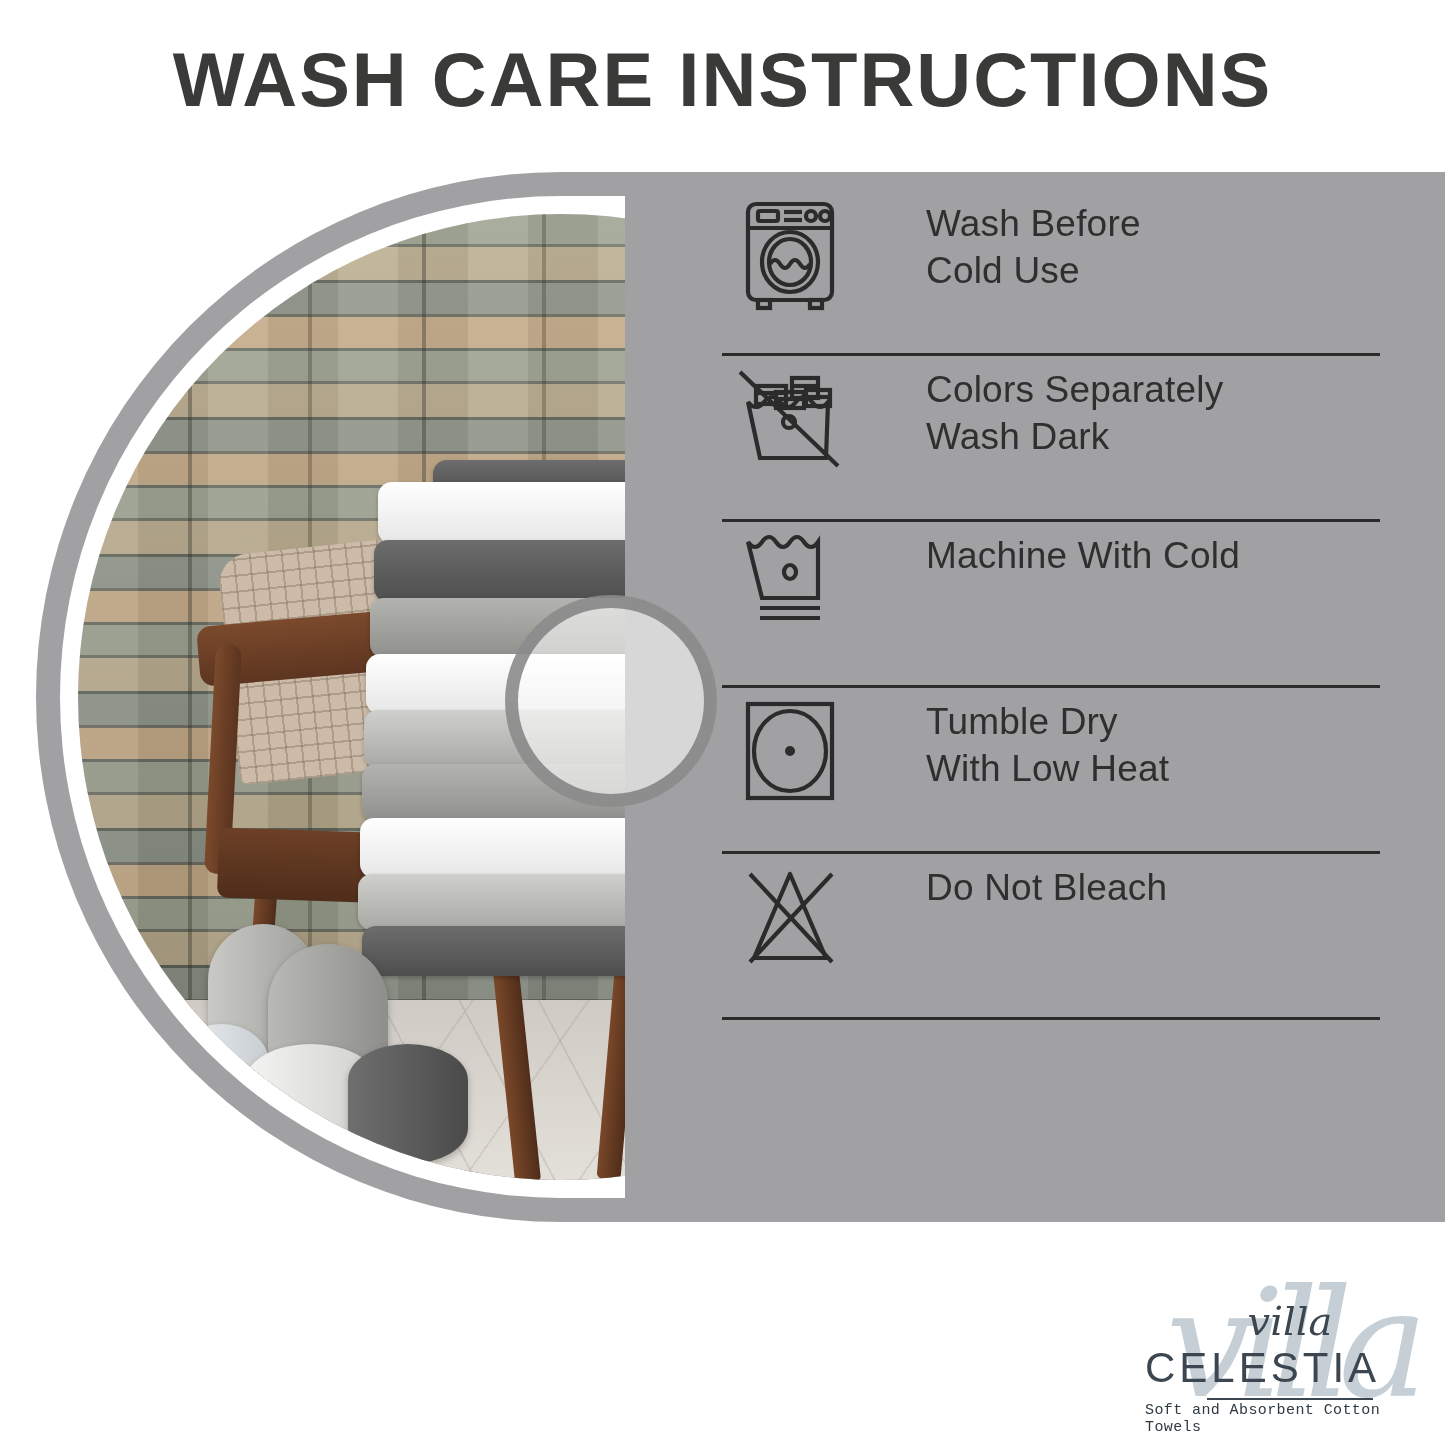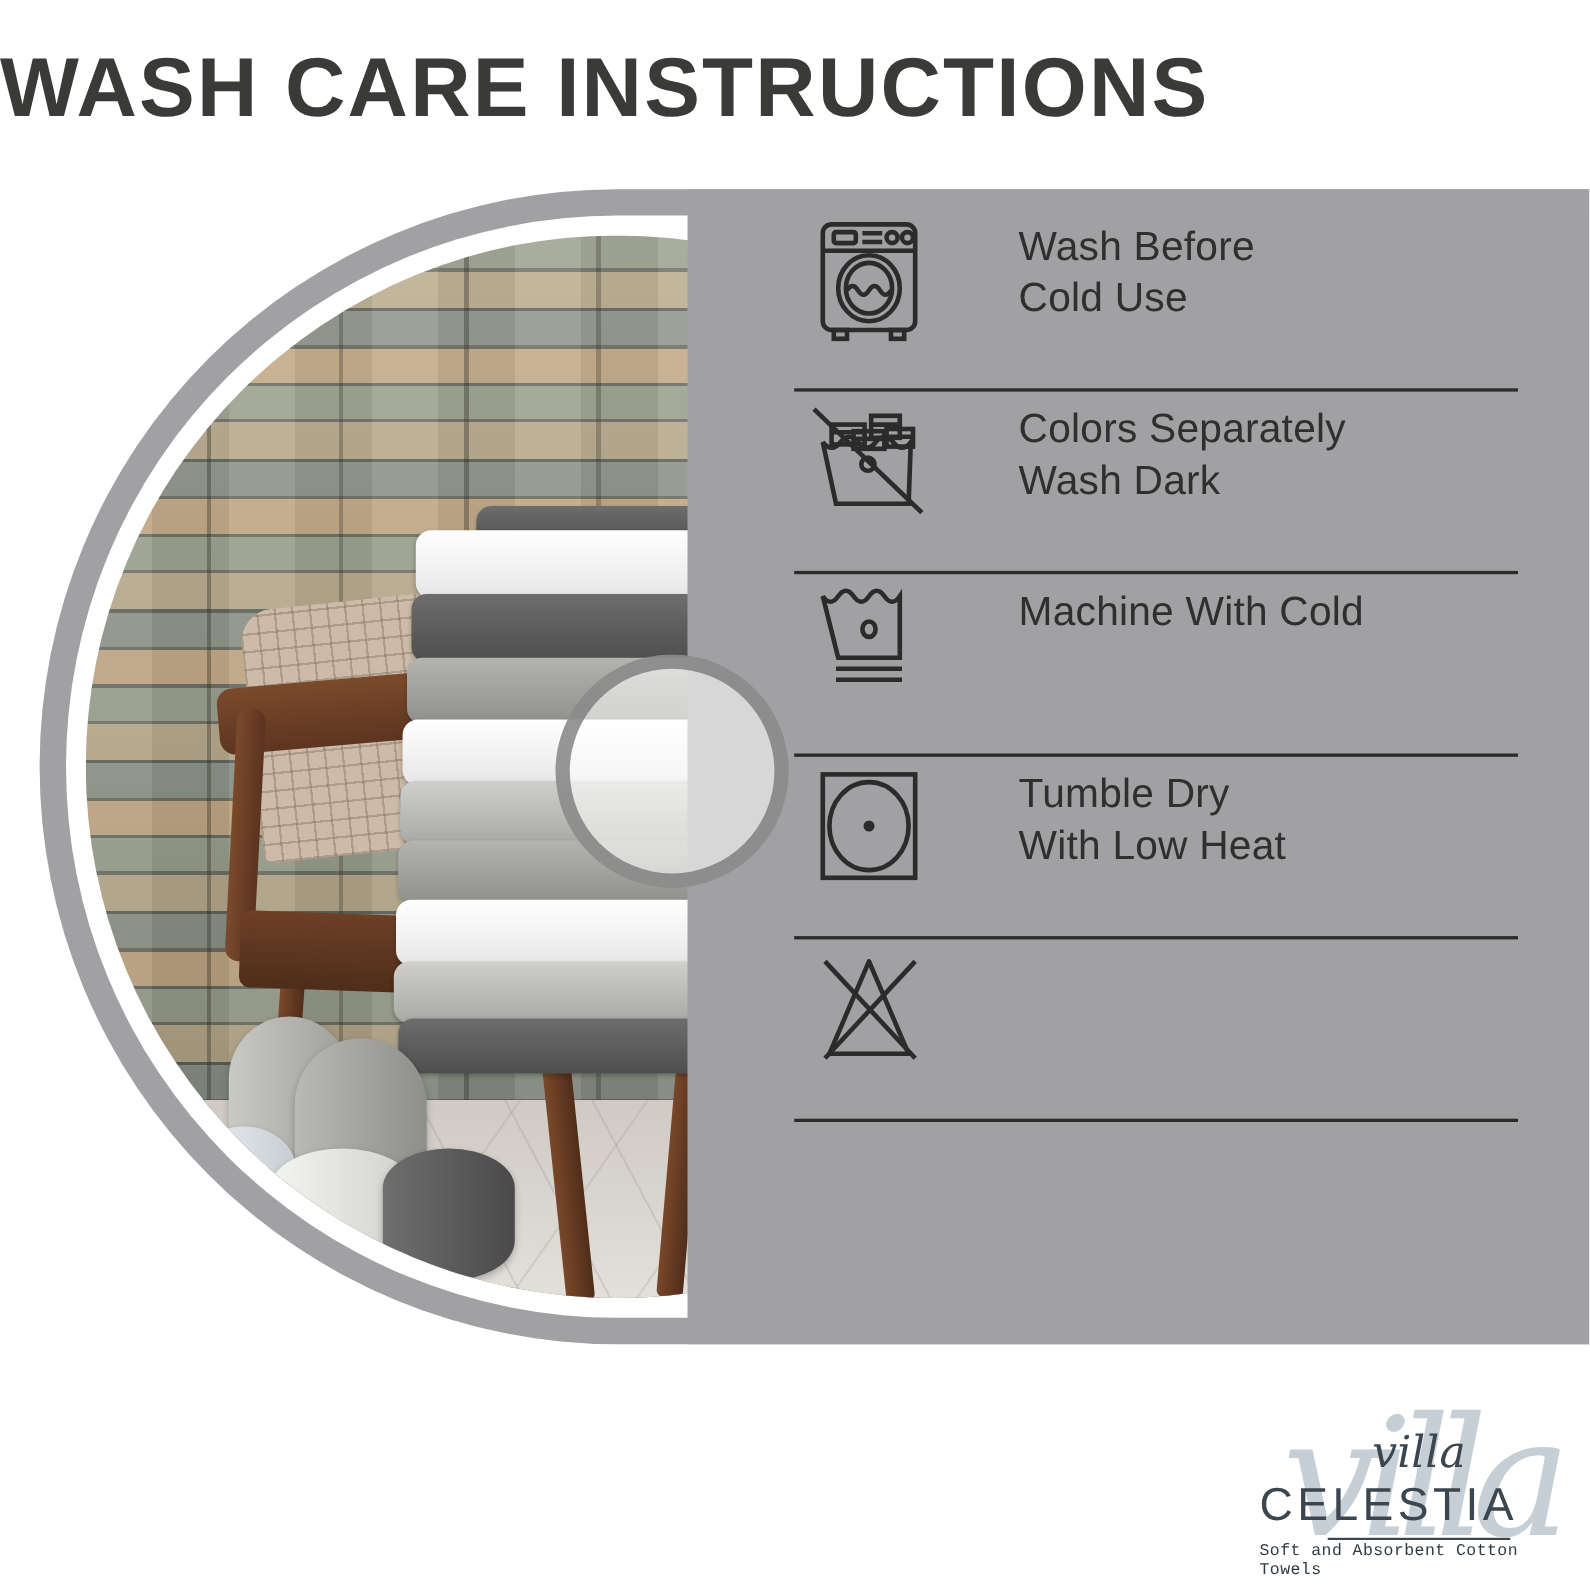--- a/index.html
+++ b/index.html
@@ -17,20 +17,21 @@
     background: #ffffff;
     overflow: hidden;
   }
 
   
   .page-title {
     position: absolute;
     left: 0;
     top: 42px;
     width: 1445px;
+    text-align: center;
     font-family: "Liberation Sans", sans-serif;
     font-weight: bold;
     font-size: 76px;
     letter-spacing: 2.0px;
     color: #3a3a38;
     line-height: 1;
     white-space: nowrap;
   }
 
   
@@ -443,20 +444,23 @@
     <div class="divider"></div>
 
     <div class="row">
       <div class="icon-wrap">
         <svg width="108" height="108" viewBox="0 0 108 108" fill="none" stroke="#2b2b2b" stroke-width="4.2">
           <path d="M54 10 L90 94 L18 94 Z" stroke-linejoin="round"></path>
           <line x1="14" y1="10" x2="96" y2="98"></line>
           <line x1="96" y1="10" x2="14" y2="98"></line>
         </svg>
       </div>
+      <div class="label">
+        <div>Do Not Bleach</div>
+      </div>
     </div>
     <div class="divider"></div>
 
 
   </div>
 
   <div class="logo">
     <div class="logo-script">villa</div>
     <div class="logo-villa">villa</div>
     <div class="logo-celestia">CELESTIA</div>

